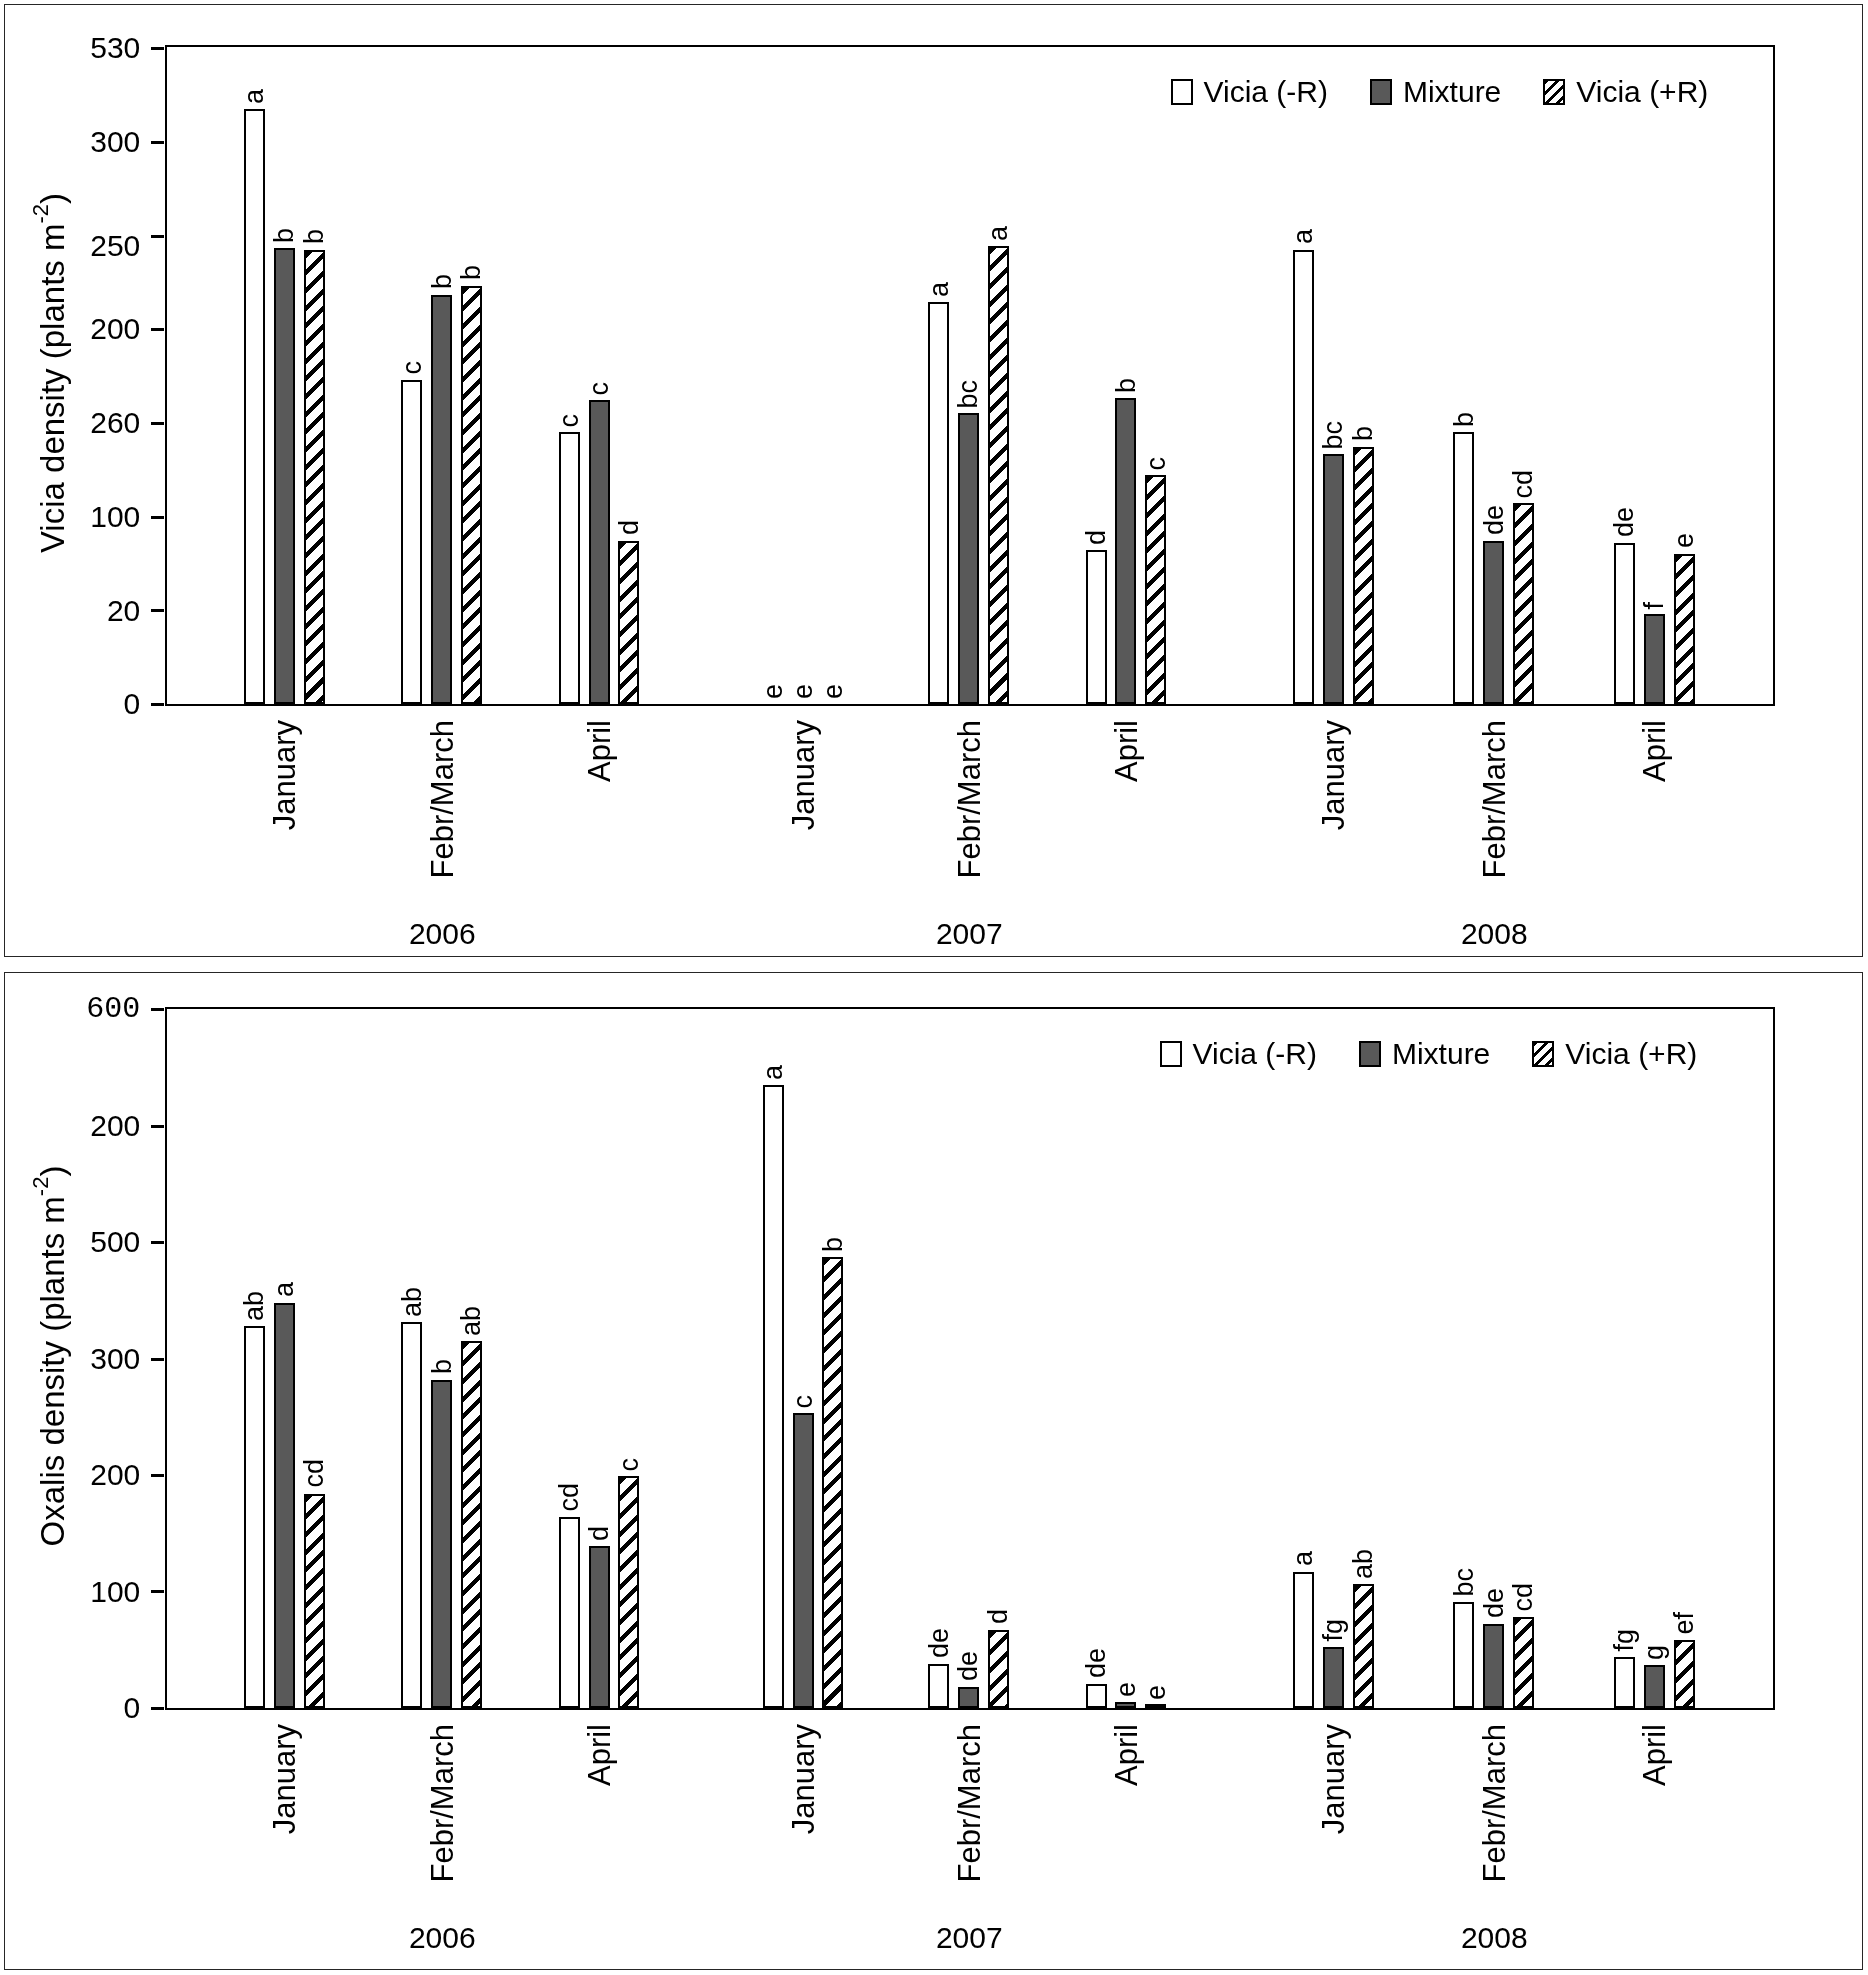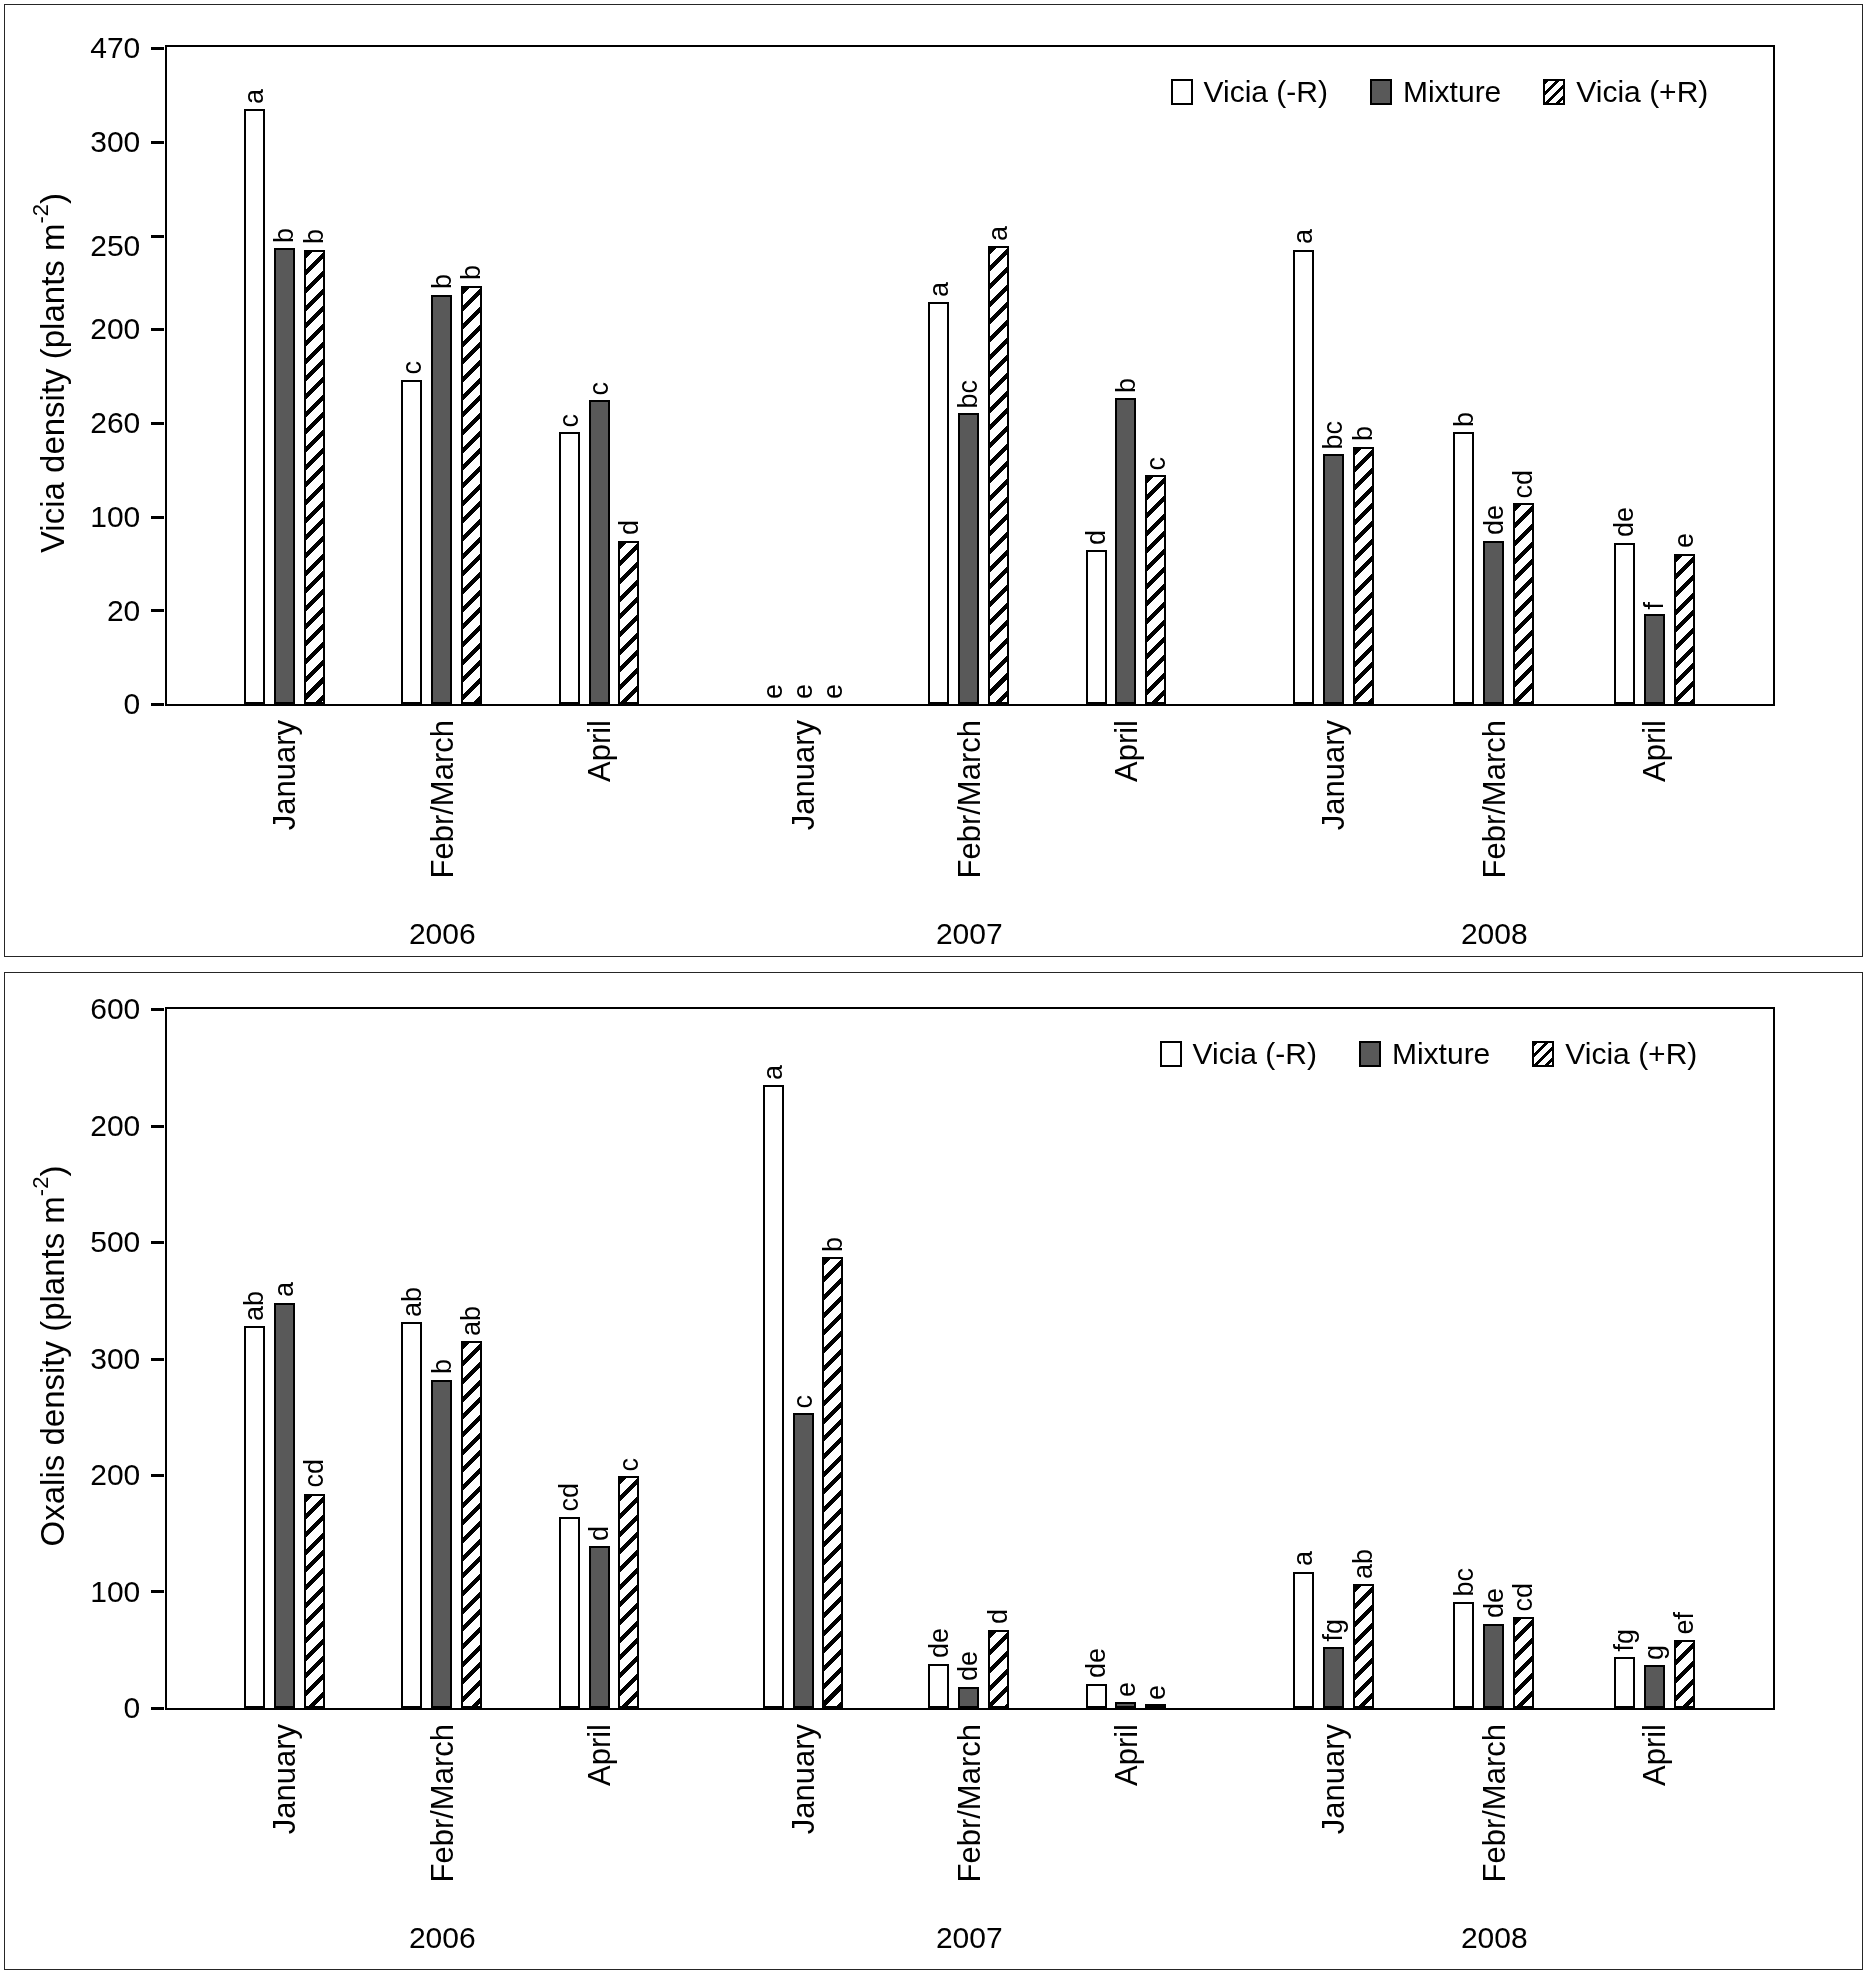--- a/index.html
+++ b/index.html
@@ -100,21 +100,21 @@
     <div class="yticklab" style="left: 135px; top: 512px;">100</div>
     <div class="ytick" style="left: 146px; top: 417px;"></div>
     <div class="yticklab" style="left: 135px; top: 418px;">260</div>
     <div class="ytick" style="left: 146px; top: 323px;"></div>
     <div class="yticklab" style="left: 135px; top: 324px;">200</div>
     <div class="ytick" style="left: 146px; top: 230px;"></div>
     <div class="yticklab" style="left: 135px; top: 241px;">250</div>
     <div class="ytick" style="left: 146px; top: 136px;"></div>
     <div class="yticklab" style="left: 135px; top: 137px;">300</div>
     <div class="ytick" style="left: 146px; top: 42px;"></div>
-    <div class="yticklab" style="left: 135px; top: 43px;">470</div>
+    <div class="yticklab" style="left: 135px; top: 43px;">530</div>
     <div class="ytitle vtext" style="left: 25px; top: 368px; transform: translateY(-50%) rotate(180deg);"><span>Vicia density (plants m</span><sup>-2</sup><span>)</span></div>
     <div class="month vtext" style="left: 279px; top: 715px; transform: translateX(-50%) rotate(180deg);">January</div>
     <div class="month vtext" style="left: 437px; top: 715px; transform: translateX(-50%) rotate(180deg);">Febr/March</div>
     <div class="year" style="left: 437px; top: 914px;">2006</div>
     <div class="month vtext" style="left: 594px; top: 715px; transform: translateX(-50%) rotate(180deg);">April</div>
     <div class="month vtext" style="left: 798px; top: 715px; transform: translateX(-50%) rotate(180deg);">January</div>
     <div class="month vtext" style="left: 964px; top: 715px; transform: translateX(-50%) rotate(180deg);">Febr/March</div>
     <div class="year" style="left: 964px; top: 914px;">2007</div>
     <div class="month vtext" style="left: 1121px; top: 715px; transform: translateX(-50%) rotate(180deg);">April</div>
     <div class="month vtext" style="left: 1328px; top: 715px; transform: translateX(-50%) rotate(180deg);">January</div>
@@ -199,21 +199,21 @@
     <div class="yticklab" style="left: 135px; top: 619px;">100</div>
     <div class="ytick" style="left: 146px; top: 501px;"></div>
     <div class="yticklab" style="left: 135px; top: 502px;">200</div>
     <div class="ytick" style="left: 146px; top: 385px;"></div>
     <div class="yticklab" style="left: 135px; top: 386px;">300</div>
     <div class="ytick" style="left: 146px; top: 268px;"></div>
     <div class="yticklab" style="left: 135px; top: 269px;">500</div>
     <div class="ytick" style="left: 146px; top: 152px;"></div>
     <div class="yticklab" style="left: 135px; top: 153px;">200</div>
     <div class="ytick" style="left: 146px; top: 35px;"></div>
-    <div class="yticklab" style="left: 135px; top: 36px;">600</div>
+    <div class="yticklab" style="left: 135px; top: 36px; font-family: Liberation Mono, monospace;">600</div>
     <div class="ytitle vtext" style="left: 25px; top: 383px; transform: translateY(-50%) rotate(180deg);"><span>Oxalis density (plants m</span><sup>-2</sup><span>)</span></div>
     <div class="month vtext" style="left: 279px; top: 751px; transform: translateX(-50%) rotate(180deg);">January</div>
     <div class="month vtext" style="left: 437px; top: 751px; transform: translateX(-50%) rotate(180deg);">Febr/March</div>
     <div class="year" style="left: 437px; top: 950px;">2006</div>
     <div class="month vtext" style="left: 594px; top: 751px; transform: translateX(-50%) rotate(180deg);">April</div>
     <div class="month vtext" style="left: 798px; top: 751px; transform: translateX(-50%) rotate(180deg);">January</div>
     <div class="month vtext" style="left: 964px; top: 751px; transform: translateX(-50%) rotate(180deg);">Febr/March</div>
     <div class="year" style="left: 964px; top: 950px;">2007</div>
     <div class="month vtext" style="left: 1121px; top: 751px; transform: translateX(-50%) rotate(180deg);">April</div>
     <div class="month vtext" style="left: 1328px; top: 751px; transform: translateX(-50%) rotate(180deg);">January</div>

